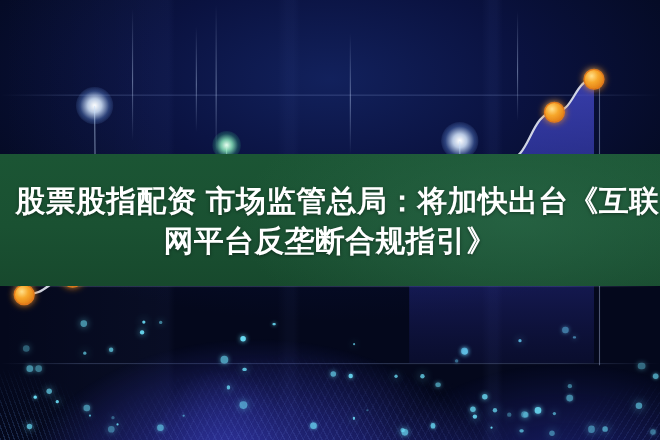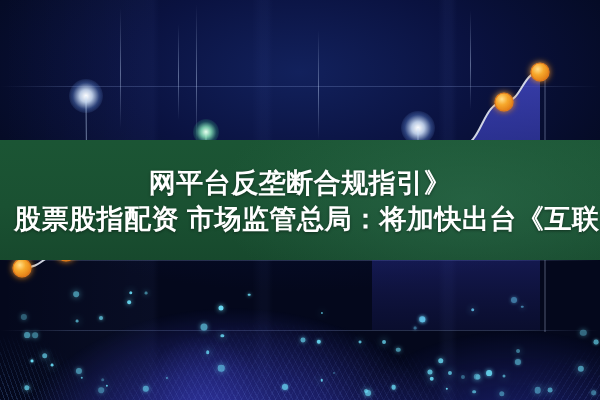--- a/index.html
+++ b/index.html
@@ -266,17 +266,17 @@
         <circle cx="504" cy="102" r="9" fill="url(#dotGrad)" stroke="#e0791c" stroke-width="1.2" filter="url(#dotGlow)"></circle>
         <circle cx="540" cy="72" r="9" fill="url(#dotGrad)" stroke="#e0791c" stroke-width="1.2" filter="url(#dotGlow)"></circle>
       </g>
   </svg>
 
   <div class="green-band" id="greenband" style="top: 140px; height: 120px;">
     <div class="green-band-shade"></div>
   </div>
 
   <div class="headline" id="headline" style="top: 166px; font-size: 27px; color: rgb(255, 255, 255);">
+    <span class="hl-line">股票股指配资 市场监管总局：将加快出台《互联</span>
     <span class="hl-line">网平台反垄断合规指引》</span>
-    <span class="hl-line">股票股指配资 市场监管总局：将加快出台《互联</span>
   </div>
 
 </div>
 
 </body></html>

